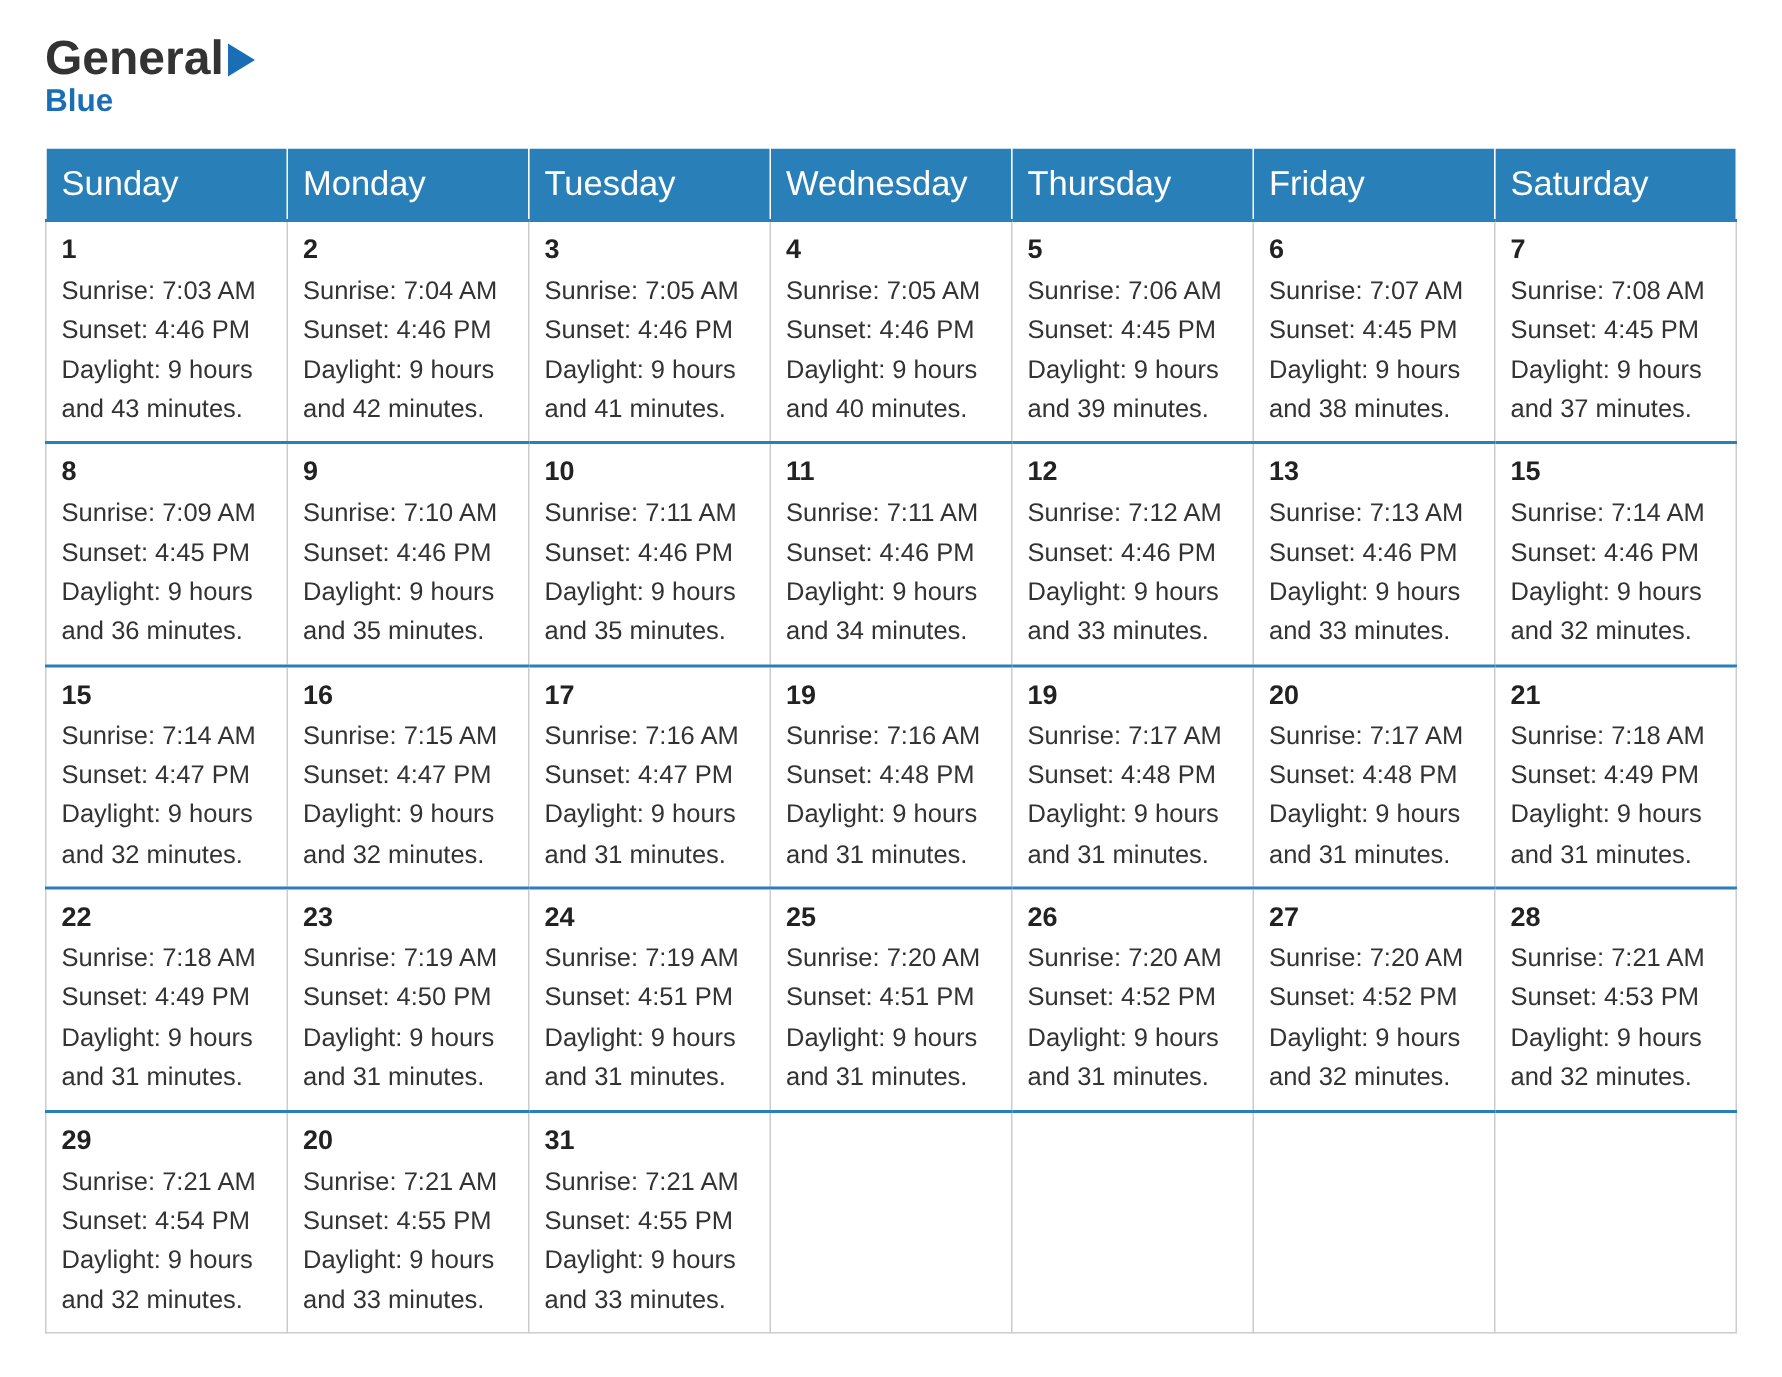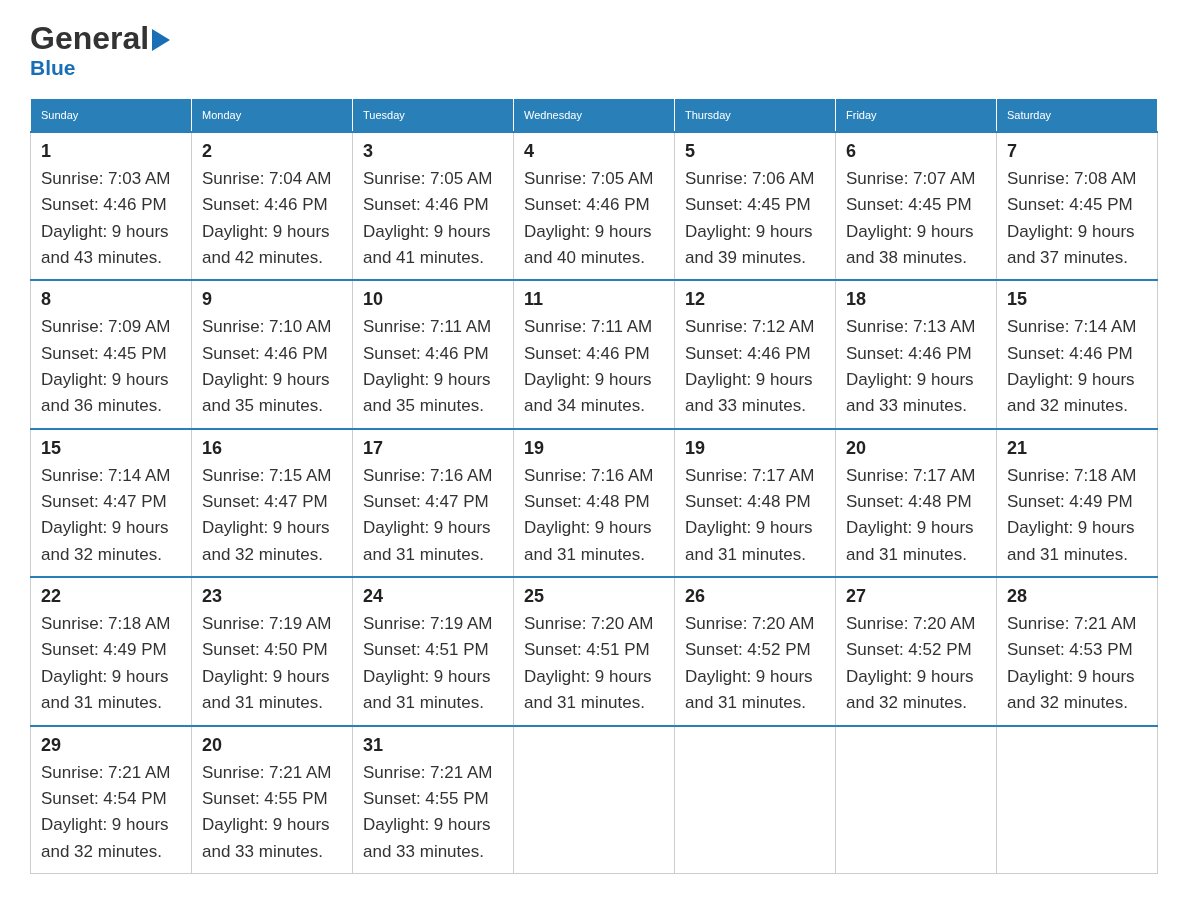--- a/index.html
+++ b/index.html
@@ -36,21 +36,21 @@
       margin-top: 4px;
     }
     .calendar-table {
       width: 100%;
       border-collapse: collapse;
       table-layout: fixed;
     }
     .calendar-table th {
       background-color: #2980b9;
       color: #fff;
-      font-size: 11px;
+      font-size: 23px;
       font-weight: normal;
       padding: 10px 10px;
       text-align: left;
       border: 1px solid #fff;
     }
     .calendar-table td {
       vertical-align: top;
       padding: 8px 10px;
       font-size: 13.5px;
       color: #333;
@@ -212,21 +212,21 @@
         <td>
           <span class="day-number">12</span>
       <div class="day-info">
         Sunrise: 7:12 AM<br>
         Sunset: 4:46 PM<br>
         Daylight: 9 hours<br>
         and 33 minutes.
       </div>
         </td>
         <td>
-          <span class="day-number">18</span>
+          <span class="day-number">13</span>
       <div class="day-info">
         Sunrise: 7:13 AM<br>
         Sunset: 4:46 PM<br>
         Daylight: 9 hours<br>
         and 33 minutes.
       </div>
         </td>
         <td>
           <span class="day-number">15</span>
       <div class="day-info">

